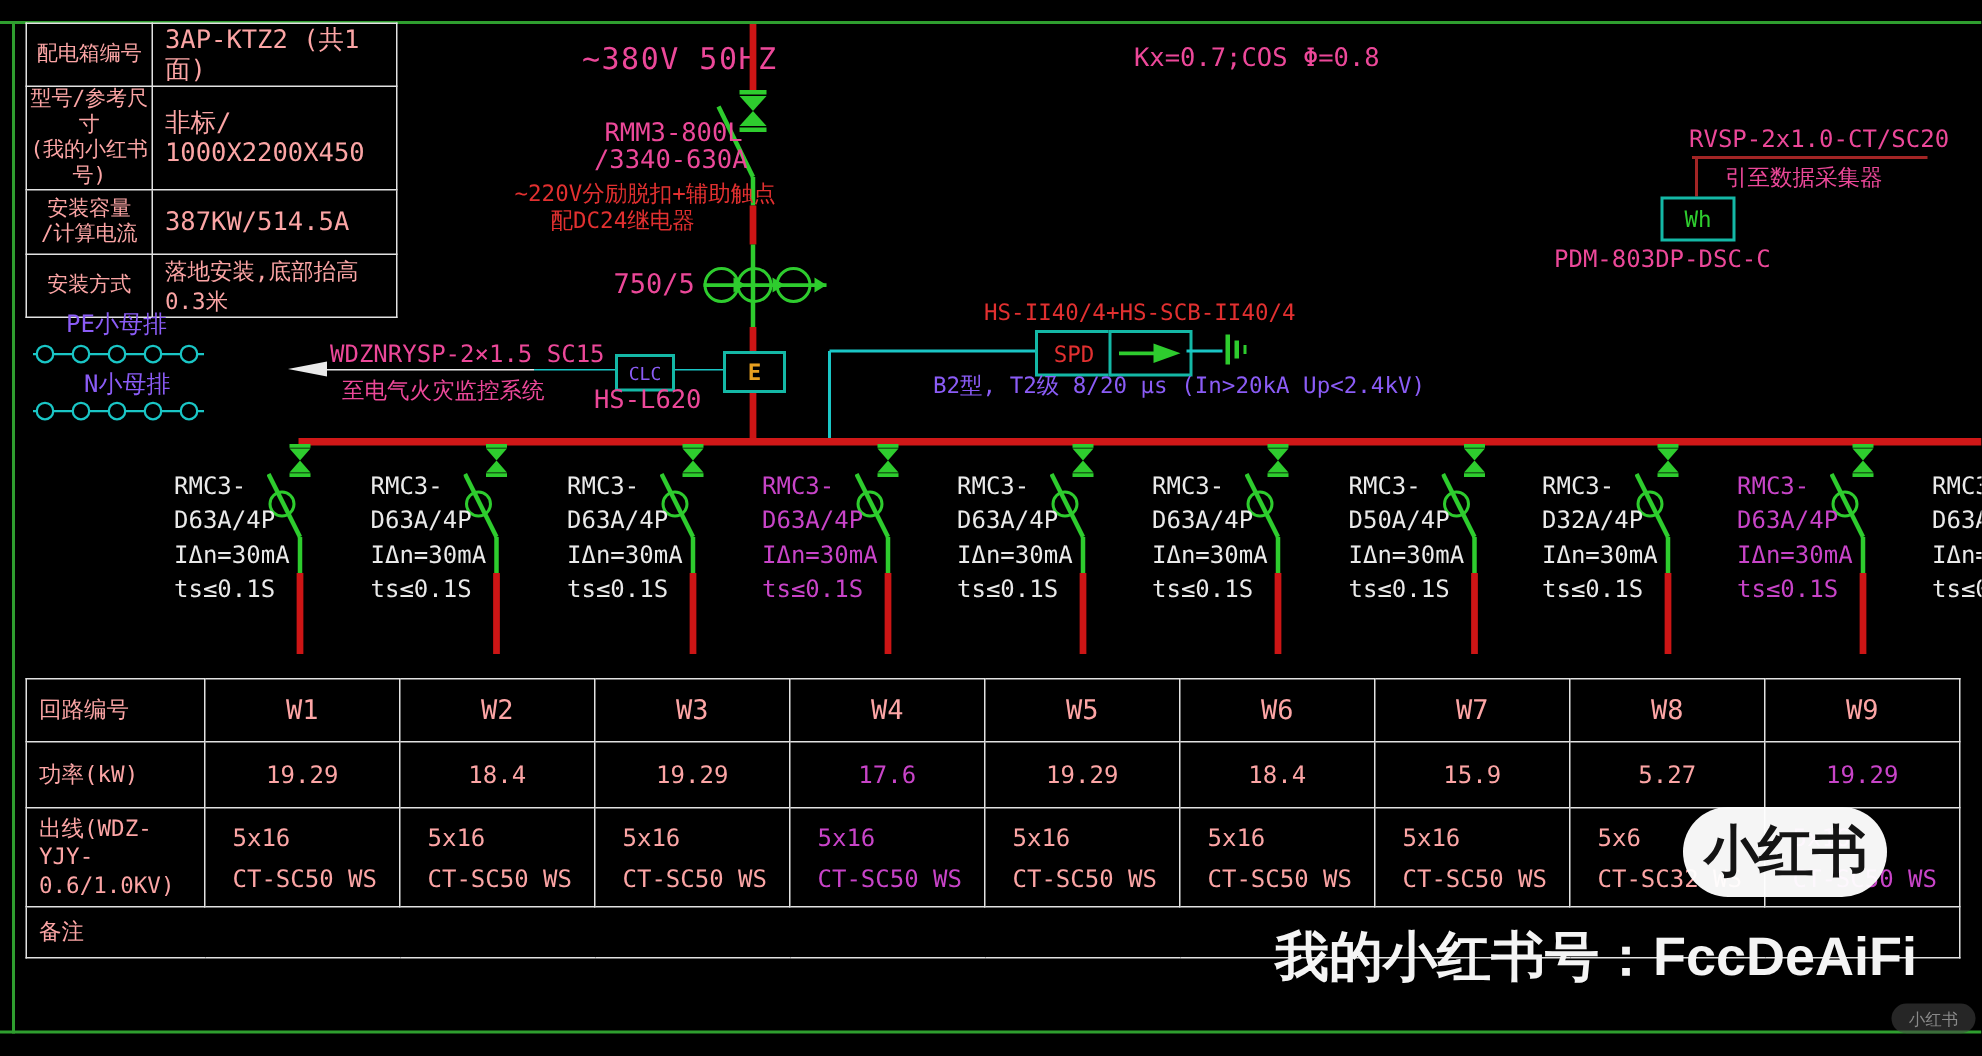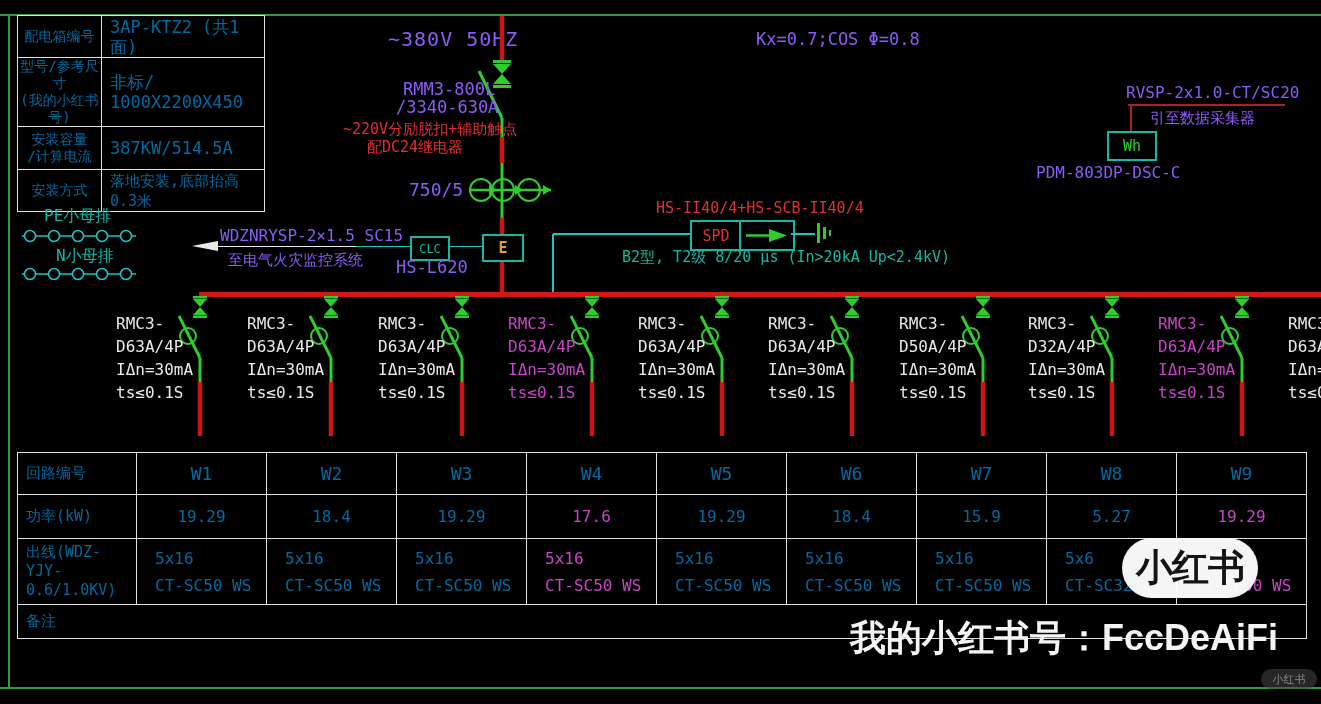--- a/index.html
+++ b/index.html
@@ -1,24 +1,24 @@
 <!DOCTYPE html>
 <html><head>
 <meta charset="utf-8">
 <style>
   html,body{margin:0;padding:0;background:#000;}
   body{position:relative;width:1321px;height:704px;overflow:hidden;
        font-family:"DejaVu Sans Mono","Liberation Mono",monospace;}
   .abs{position:absolute;white-space:nowrap;}
-  .w{color:#8b5cf6}.grn{color:#2ecc2e}.red{color:#e23030}.cyn{color:#14b8a6}.org{color:#e8a020}
+  .w{color:#ec4899}.grn{color:#2ecc2e}.red{color:#e23030}.cyn{color:#8b5cf6}.org{color:#e8a020}
   
   .frame{position:absolute;background:#2f9e2f;}
   
   table{border-collapse:collapse;table-layout:fixed;}
-  td{border:1.5px solid #e2e2e2;color:#0369a1;padding:0;text-align:center;vertical-align:middle;overflow:hidden;}
+  td{border:1.5px solid #e2e2e2;color:#fca5a5;padding:0;text-align:center;vertical-align:middle;overflow:hidden;}
   .tb{position:absolute;left:17px;top:15px;}
   .tb td{font-size:16px;}
   .tb td.lbl{font-size:14px;line-height:17px;}
   .tb td.val{text-align:left;padding-left:8px;font-size:17px;line-height:20px;}
   .ct{position:absolute;left:17px;top:452px;}
   .ct td.lbl{text-align:left;padding-left:8px;font-size:15px;line-height:19px;}
   .ct td.hdr{font-size:18px;}
   .ct td.pw{font-size:16px;}
   .ct td.cab{text-align:left;padding-left:18px;font-size:16px;line-height:27px;}
   .ct td.use{font-size:16px;color:#2ecc2e;}

